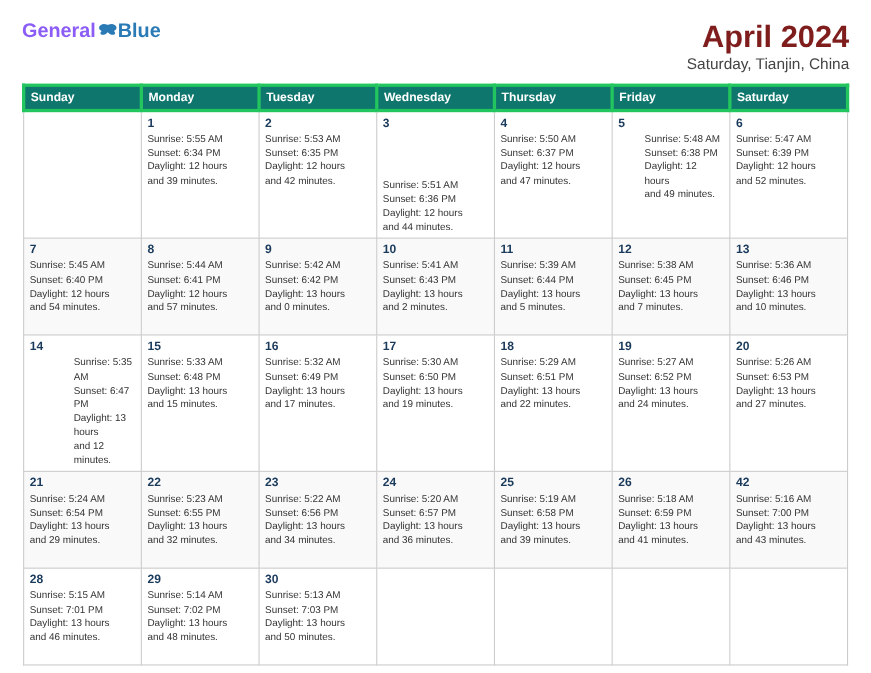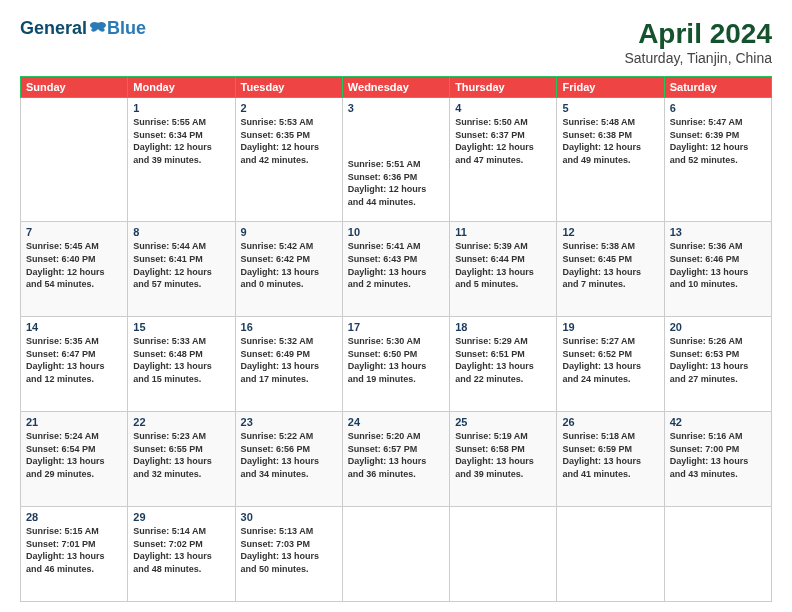--- a/index.html
+++ b/index.html
@@ -28,58 +28,58 @@
       flex-direction: column;
       align-items: flex-start;
     }
     .logo-text {
       display: flex;
       align-items: center;
       font-size: 18px;
       font-weight: bold;
       color: #1a3a5c;
     }
-    .logo-general { color: #0c4a6e; }
+    .logo-general { color: #8b5cf6; }
     .logo-blue { color: #2a7ab5; }
     .logo-bird {
       width: 18px;
       height: 18px;
       margin-left: 2px;
     }
     .title-block {
       text-align: right;
     }
     .title-block h1 {
       font-size: 28px;
-      color: #14532d;
+      color: #7f1d1d;
       font-weight: bold;
     }
     .title-block h2 {
       font-size: 14px;
       color: #444;
       font-weight: normal;
     }
     .calendar {
       flex: 1;
       display: flex;
       flex-direction: column;
     }
     table {
       width: 100%;
       border-collapse: collapse;
       flex: 1;
     }
     thead tr th {
-      background: #ef4444;
+      background: #0f766e;
       color: #fff;
       font-size: 11px;
       padding: 4px 5px;
       text-align: left;
       font-weight: bold;
-      border: 1px solid #22c55e;
+      border: 3px solid #22c55e;
     }
     tbody tr td {
       border: 1px solid #ccc;
       vertical-align: top;
       padding: 4px 5px;
       font-size: 9.5px;
       color: #222;
       width: 14.28%;
       height: 88px;
     }
@@ -87,21 +87,20 @@
       font-size: 11px;
       font-weight: bold;
       color: #1a3a5c;
       display: block;
       margin-bottom: 2px;
     }
     .day-info {
       font-size: 9px;
       color: #333;
       line-height: 1.4;
-      font-weight: bold;
     }
     tbody tr:nth-child(even) td {
       background: #f9f9f9;
     }
     tbody tr:nth-child(odd) td {
       background: #fff;
     }
     .empty-cell {
       background: #fff !important;
     }
@@ -164,21 +163,21 @@
             </td>
             <td>
               <span class="day-num">4</span>
               <div class="day-info" style="white-space: pre-line;">Sunrise: 5:50 AM
 Sunset: 6:37 PM
 Daylight: 12 hours
 and 47 minutes.</div>
             </td>
             <td>
               <span class="day-num">5</span>
-              <div class="day-info" style="white-space: pre-line;">Sunrise: 5:48 AM
+              <div class="day-info" style="white-space: pre-line; margin-left: 24px;">Sunrise: 5:48 AM
 Sunset: 6:38 PM
 Daylight: 12 hours
 and 49 minutes.</div>
             </td>
             <td>
               <span class="day-num">6</span>
               <div class="day-info" style="white-space: pre-line;">Sunrise: 5:47 AM
 Sunset: 6:39 PM
 Daylight: 12 hours
 and 52 minutes.</div>
@@ -231,21 +230,21 @@
               <span class="day-num">13</span>
               <div class="day-info" style="white-space: pre-line;">Sunrise: 5:36 AM
 Sunset: 6:46 PM
 Daylight: 13 hours
 and 10 minutes.</div>
             </td>
           </tr>
           <tr>
             <td>
               <span class="day-num">14</span>
-              <div class="day-info" style="white-space: pre-line;">Sunrise: 5:35 AM
+              <div class="day-info" style="white-space: pre-line; margin-left: 40px;">Sunrise: 5:35 AM
 Sunset: 6:47 PM
 Daylight: 13 hours
 and 12 minutes.</div>
             </td>
             <td>
               <span class="day-num">15</span>
               <div class="day-info" style="white-space: pre-line;">Sunrise: 5:33 AM
 Sunset: 6:48 PM
 Daylight: 13 hours
 and 15 minutes.</div>

